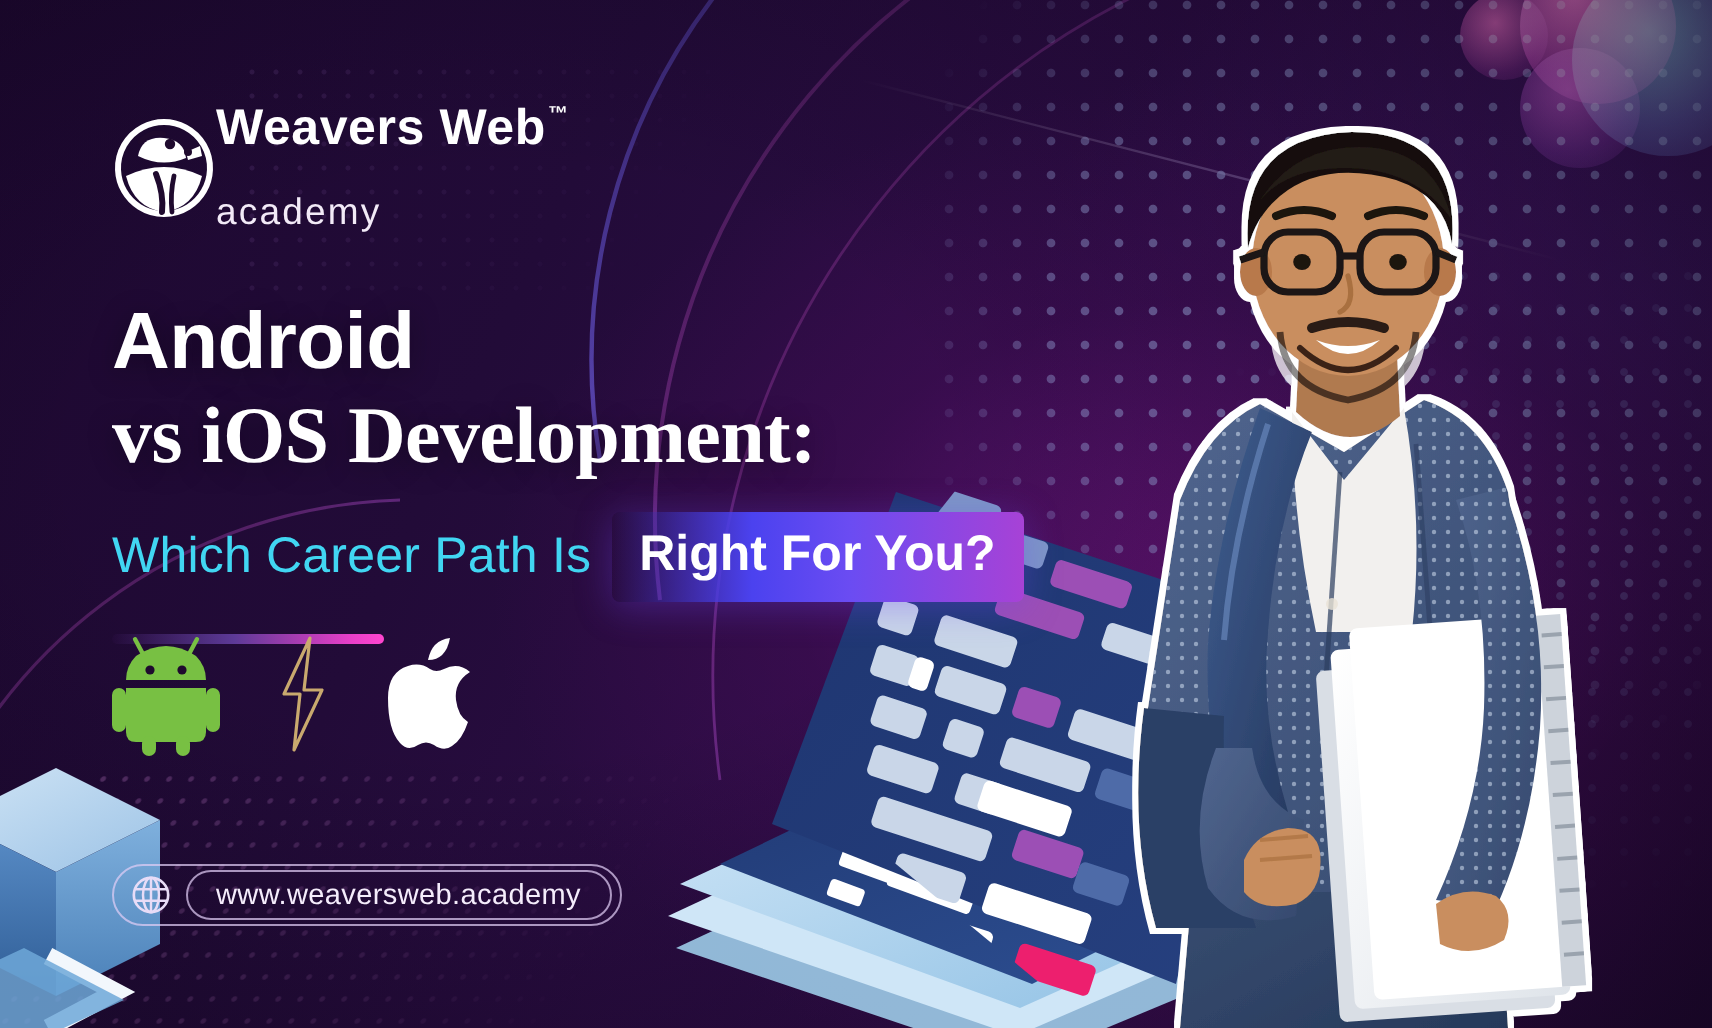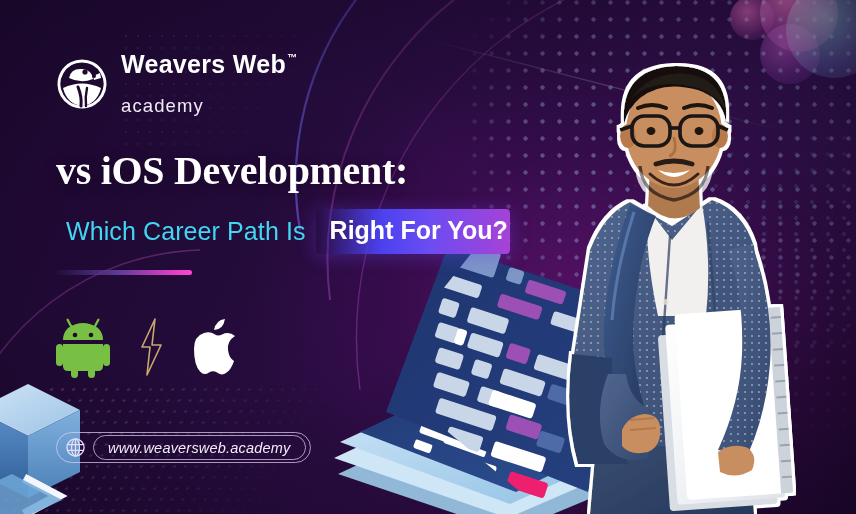--- a/index.html
+++ b/index.html
@@ -86,21 +86,21 @@
 
   
   .laptop{ position:absolute; left:330px; bottom:-18px; width:370px; height:290px; }
 
   
   .student{ position:absolute; right:24px; bottom:0; width:320px; height:460px; }
 
   
   .logo{
     position:absolute; left:56px; top:52px;
-    display:flex; align-items:center; gap:13px;
+    display:flex; align-items:center; 
     z-index:6;
   }
   .logo-mark{ width:52px; height:52px; flex:none; }
   .logo-text{ display:flex; flex-direction:column; line-height:1; }
   .logo-top{
     display:flex; align-items:flex-start;
     font-size:25px; font-weight:700; color:#ffffff;
     letter-spacing:.3px;
   }
   .logo-tm{ font-size:10px; font-weight:700; margin-top:1px; margin-left:1px; }
@@ -114,30 +114,29 @@
   .h1{
     font-size:40px; font-weight:800; color:#ffffff;
     line-height:1.17; letter-spacing:-.3px;
     text-shadow:0 2px 14px rgba(0,0,0,.35);
   }
   .h1 .l2{ display:block;font-family:Liberation Serif, serif; }
 
   .sub-row{
     display:flex; align-items:center; gap:0;
     margin-top:14px;
-    margin-left:10px;
   }
   .sub-plain{
     font-size:25px; font-weight:500; color:#41d6f2;
     letter-spacing:.1px;
   }
   .sub-pill{
     margin-left:10px;
     font-size:25px; font-weight:700; color:#ffffff;
-    padding:7px 2px 9px 14px;
+    padding:7px 14px 9px 14px;
     border-radius:4px;
     background:linear-gradient(90deg, rgba(26,14,60,.15) 0%, #4b42ef 34%, #6b4cf2 58%, #a742d6 100%);
     white-space:nowrap;
     box-shadow:0 3px 18px rgba(110,70,240,.35);
   }
   .rule{
     margin-top:16px;
     width:136px; height:5px; border-radius:3px;
     background:linear-gradient(90deg, rgba(60,20,90,.1) 0%, #5d3a97 45%, #e83fc8 88%, #ff45cf 100%);
   }
@@ -149,21 +148,20 @@
   }
   .plat{ display:block; }
 
   
   .urlbar{
     position:absolute; left:56px; top:432px; z-index:6;
     display:flex; align-items:center;
     height:31px; padding:0 4px 0 6px;
     border:1.4px solid rgba(225,205,245,.72);
     border-radius:16px;
-    font-style:italic;
   }
   .url-globe{ width:21px; height:21px; margin:0 7px 0 2px; flex:none; }
   .url-inner{
     display:flex; align-items:center; height:25px;
     padding:0 14px;
     border:1.4px solid rgba(225,205,245,.72);
     border-radius:13px;
   }
   .url-text{
     font-size:14.5px; font-weight:500; color:#f4ecfb;
@@ -439,20 +437,21 @@
       <div class="logo-top">
         <span>Weavers Web</span>
         <span class="logo-tm">™</span>
       </div>
       <div class="logo-sub">academy</div>
     </div>
   </div>
 
   <div class="copy">
     <div class="h1">
+      <span class="l1">Android</span>
       <span class="l2">vs iOS Development:</span>
     </div>
 
     <div class="sub-row">
       <span class="sub-plain">Which Career Path Is</span>
       <span class="sub-pill">Right For You?</span>
     </div>
 
     <div class="rule"></div>
   </div>

